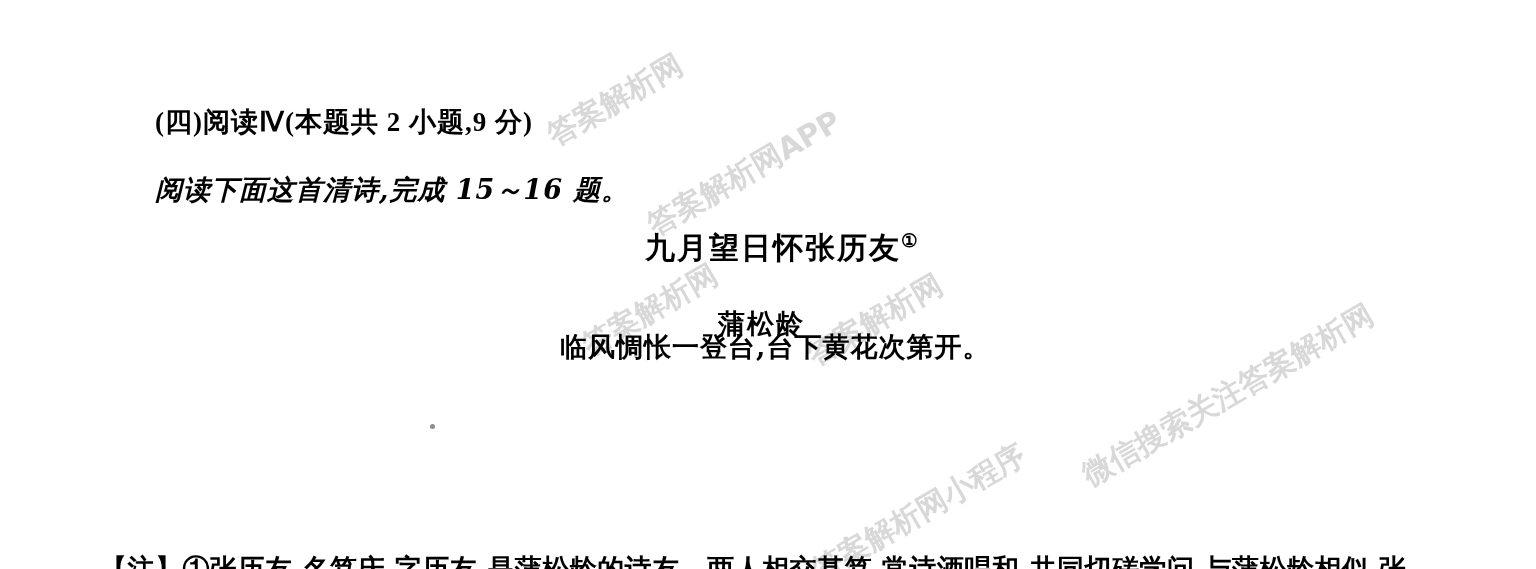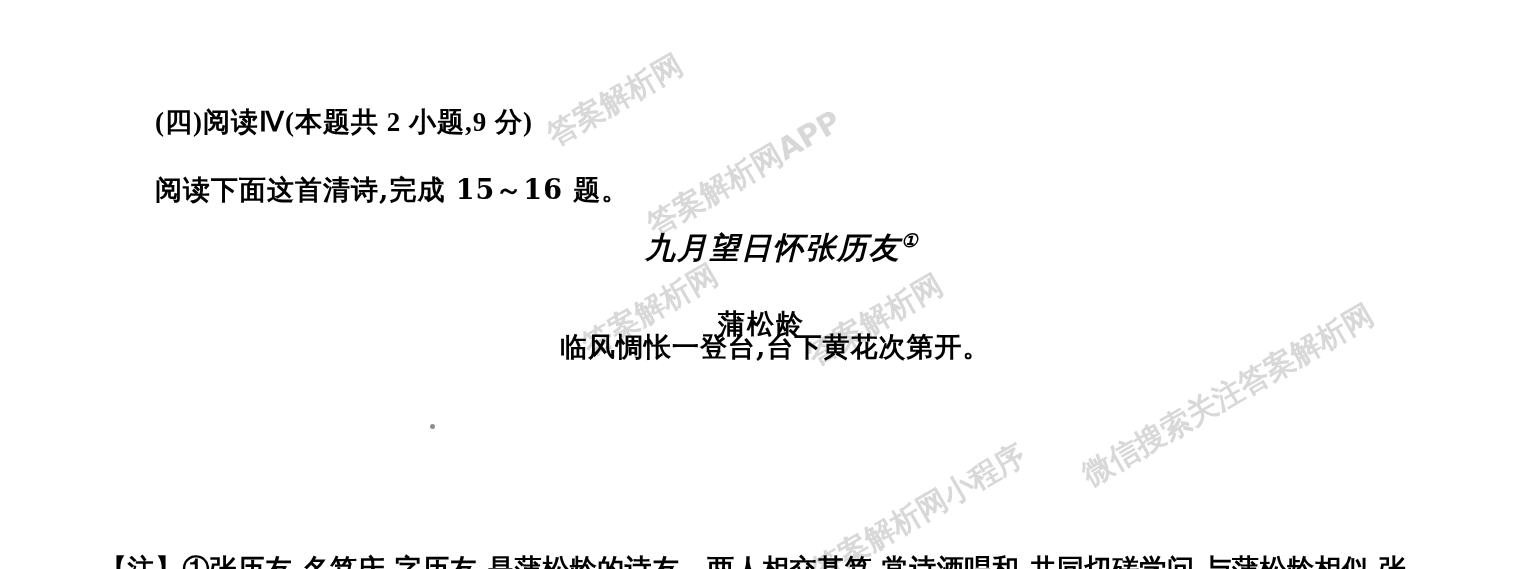--- a/index.html
+++ b/index.html
@@ -41,21 +41,20 @@
     white-space: nowrap;
     font-weight: 700;
   }
   .prose {
     font-size: 27px;
     letter-spacing: 1px;
   }
   .title-poem {
     font-size: 30px;
     letter-spacing: 2px;
-    font-style: italic;
   }
   .author {
     font-size: 27px;
     letter-spacing: 2px;
     margin-top: 23px;
   }
   .verse {
     font-size: 27px;
     letter-spacing: 1px;
   }
@@ -84,21 +83,21 @@
 
   <div class="wm wm-1">答案解析网</div>
   <div class="wm wm-2">答案解析网APP</div>
   <div class="wm wm-3">答案解析网</div>
   <div class="wm wm-4">答案解析网</div>
   <div class="wm wm-5">答案解析网小程序</div>
   <div class="wm wm-6">微信搜索关注答案解析网</div>
 
   <div class="line prose" style="left:155px; top:104px;font-family:Liberation Serif, serif;">(四)阅读Ⅳ(本题共 2 小题,9 分)</div>
 
-  <div class="line prose" style="left:155px; top:172px;">阅读下面这首清诗,完成 15～16 题。</div>
+  <div class="line prose" style="left:155px; top:172px;font-style:italic;">阅读下面这首清诗,完成 15～16 题。</div>
 
   <div class="line title-poem" style="left:645px; top:228px;"><span>九月望日怀张历友</span><span class="sup">①</span></div>
 
   <div class="line author" style="left:718px; top:283px;">蒲松龄</div>
 
   <div class="line verse" style="left:560px; top:329px;">临风惆怅一登台,台下黄花次第开。</div>
 
   <div class="dot-mark"></div>
 
   <div class="line note-line" style="left:100px; top:551px;">【注】①张历友,名笃庆,字历友,是蒲松龄的诗友。两人相交甚笃,常诗酒唱和,共同切磋学问,与蒲松龄相似,张</div>

